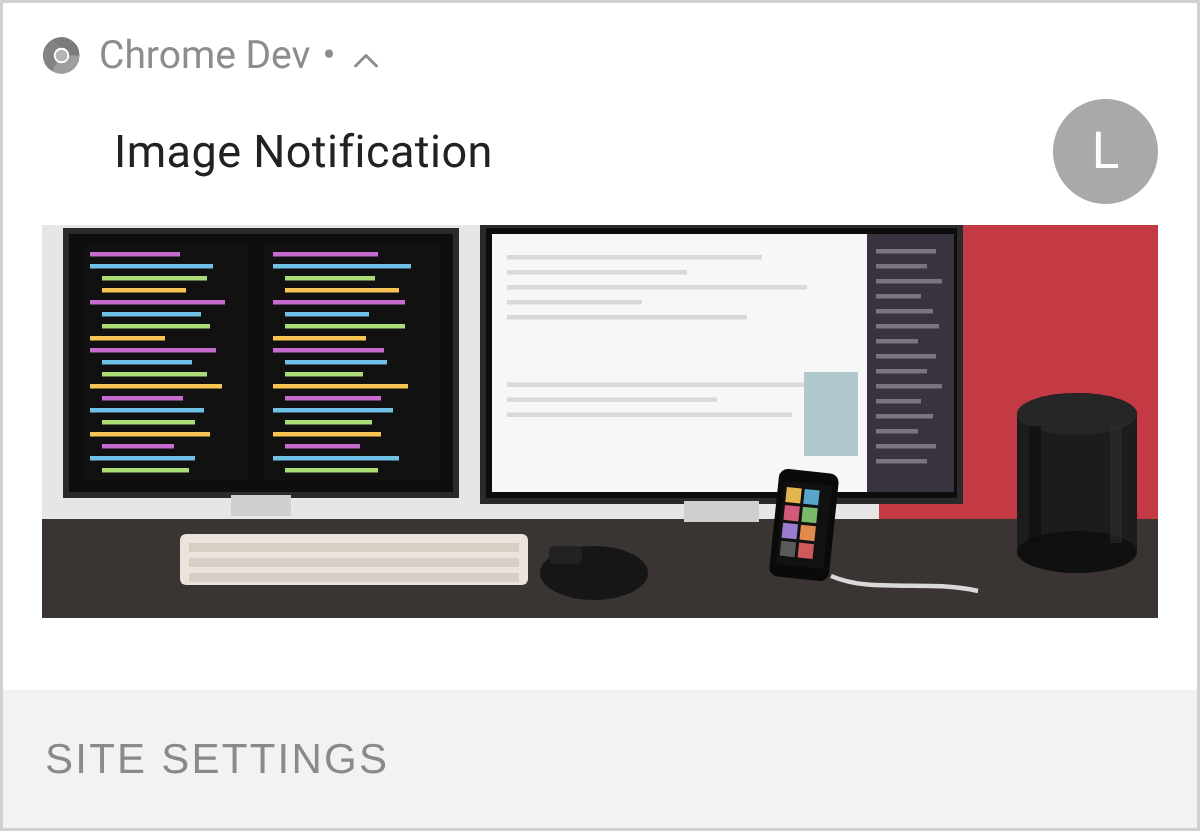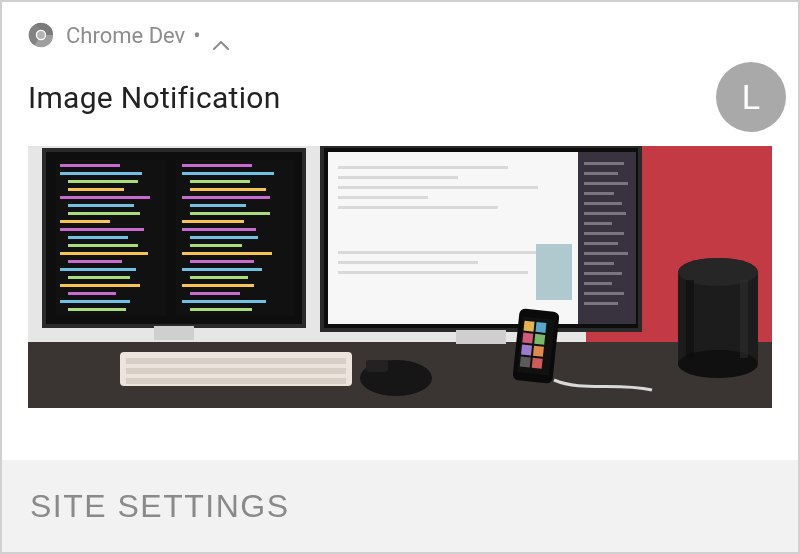--- a/index.html
+++ b/index.html
@@ -27,39 +27,40 @@
       padding: 20px 26px 6px 26px;
       gap: 12px;
     }
     .chrome-icon {
       width: 26px;
       height: 26px;
       flex-shrink: 0;
     }
     .source-line {
       display: flex;
-      align-items: center;
+      align-items: flex-start;
       gap: 8px;
       color: #8d8d8d;
-      font-size: 22px;
+      font-size: 26px;
       font-weight: 400;
     }
     .dot-sep {
       color: #8d8d8d;
     }
     .caret {
       width: 16px;
       height: 10px;
       margin-left: 4px;
     }
     .title-row {
       display: flex;
       align-items: center;
       justify-content: space-between;
-      padding: 8px 12px 0 26px;
+      padding: 8px 26px 0 26px;
+      margin-left: 48px;
     }
     .notif-title {
       font-size: 30px;
       color: #222;
       font-weight: 400;
       letter-spacing: 0.3px;
     }
     .avatar {
       width: 70px;
       height: 70px;
@@ -83,21 +84,21 @@
     }
     .action-bar {
       background: #f2f2f2;
       height: 92px;
       display: flex;
       align-items: center;
       padding: 0 28px;
     }
     .action-button {
       color: #8a8a8a;
-      font-size: 32px;
+      font-size: 28px;
       letter-spacing: 1.5px;
       font-weight: 500;
       background: none;
       border: none;
       cursor: pointer;
       padding: 0;
     }
   </style>
 </head>
 <body>

